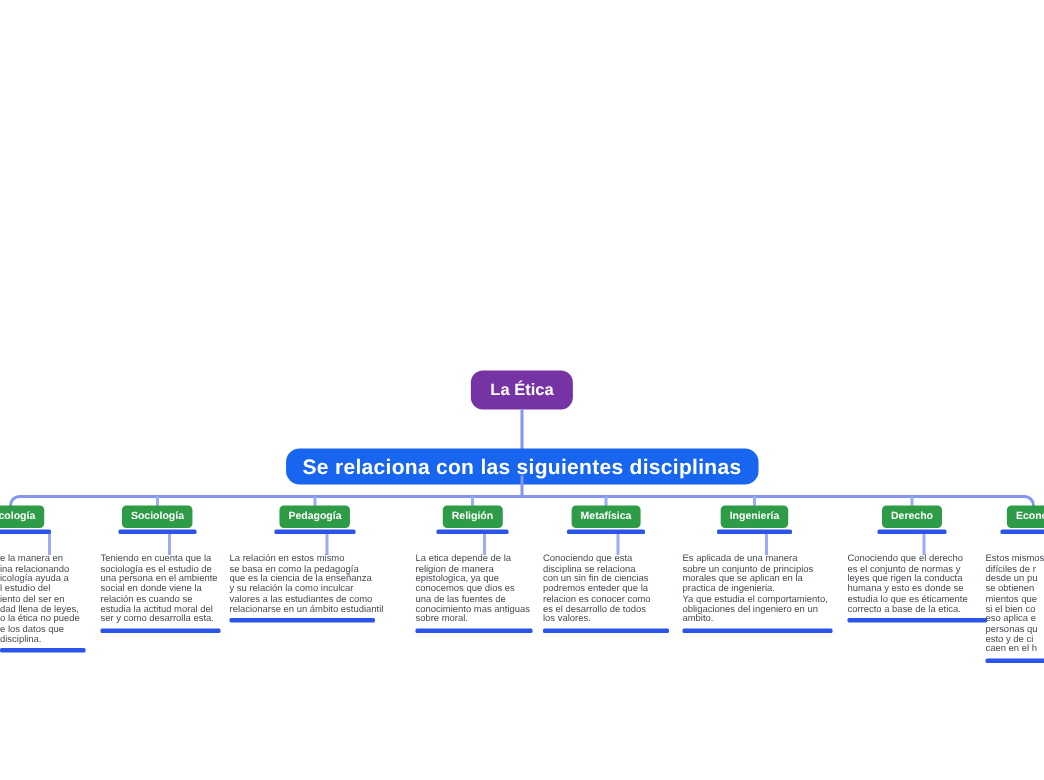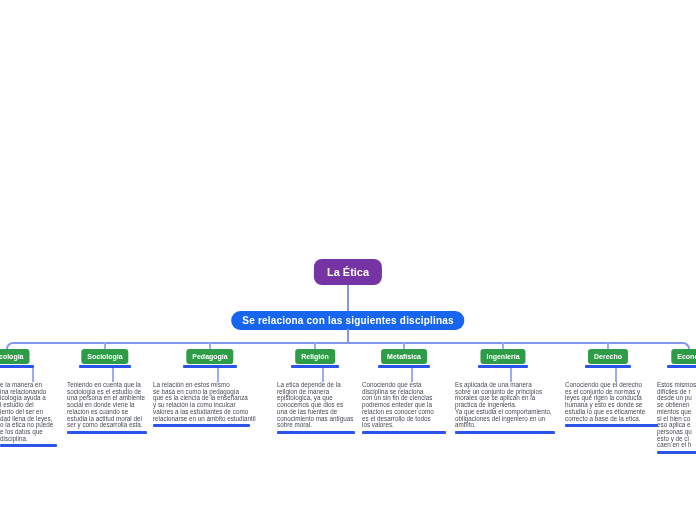--- a/index.html
+++ b/index.html
@@ -1,22 +1,22 @@
 <!DOCTYPE html>
 <html><head>
 <meta charset="utf-8">
 <style>
   html,body{margin:0;padding:0;background:#fff;}
   .canvas{position:relative;width:696px;height:460px;background:#ffffff;overflow:hidden;
-          font-family:"Liberation Sans",sans-serif;margin-top:12px;}
+          font-family:"Liberation Sans",sans-serif;}
   .node{position:absolute;color:#fff;font-weight:bold;white-space:nowrap;}
   .root{left:348px;top:247px;transform:translateX(-50%);background:#7633A3;
         border-radius:8px;font-size:11px;padding:7px 13px;}
   .subtitle{left:348px;top:299px;transform:translateX(-50%);background:#1866EF;
-        border-radius:9px;font-size:10px;padding:4px 11px;letter-spacing:.2px;}
+        border-radius:9px;font-size:14px;padding:4px 11px;letter-spacing:.2px;}
   .vline{position:absolute;width:2px;background:#8296F0;}
   .branch{position:absolute;left:6px;top:330px;width:684px;height:9px;
         border:2px solid #8296F0;border-bottom:none;border-radius:7px 7px 0 0;box-sizing:border-box;}
   .drop{position:absolute;width:2px;background:#9AACF6;}
   .d1{top:331px;height:7px;left:calc(var(--cx) - 1px);}
   .d2{top:356px;height:14px;left:calc(var(--cx) + 7px);}
   .lbl{position:absolute;top:337px;left:var(--cx);transform:translateX(-50%);
         background:#2E9C47;color:#fff;font-weight:bold;font-size:7px;
         padding:0 6px;height:15px;line-height:15px;border-radius:3px;white-space:nowrap;}
   .lblbar{position:absolute;top:353px;left:var(--cx);transform:translateX(-50%);

